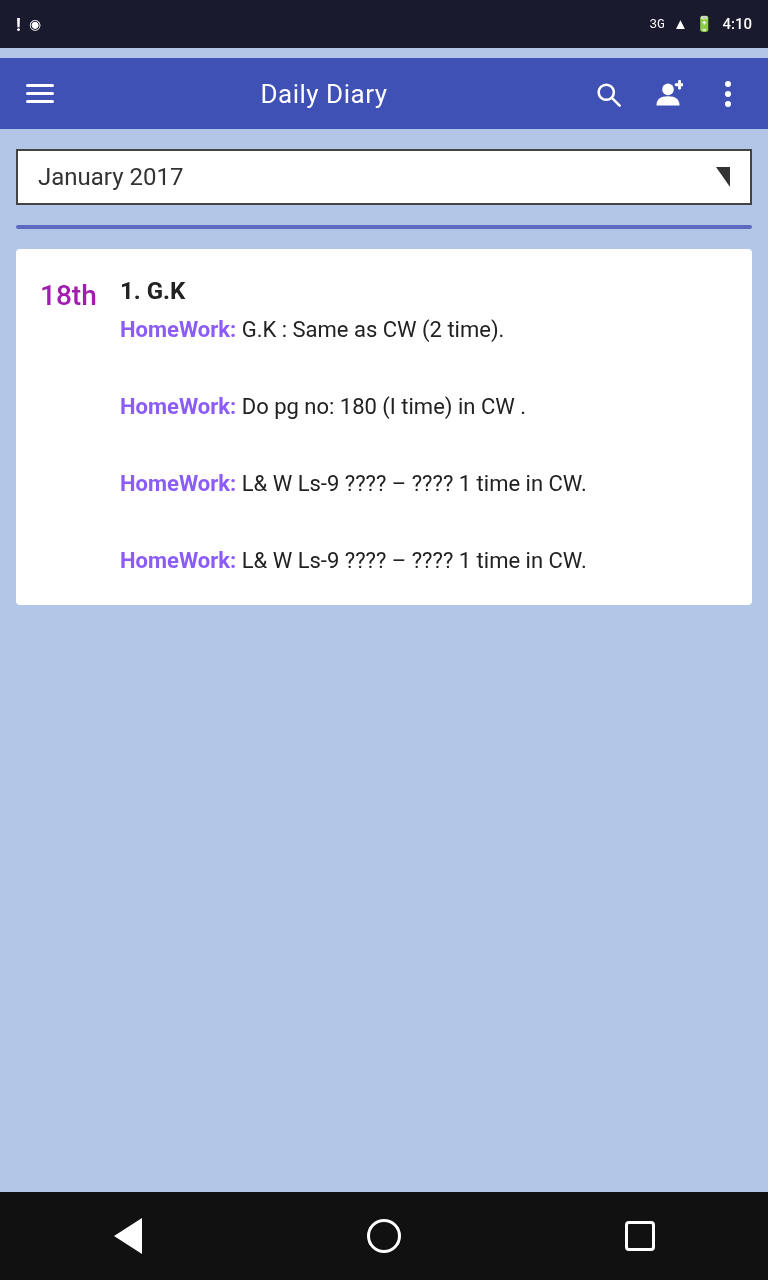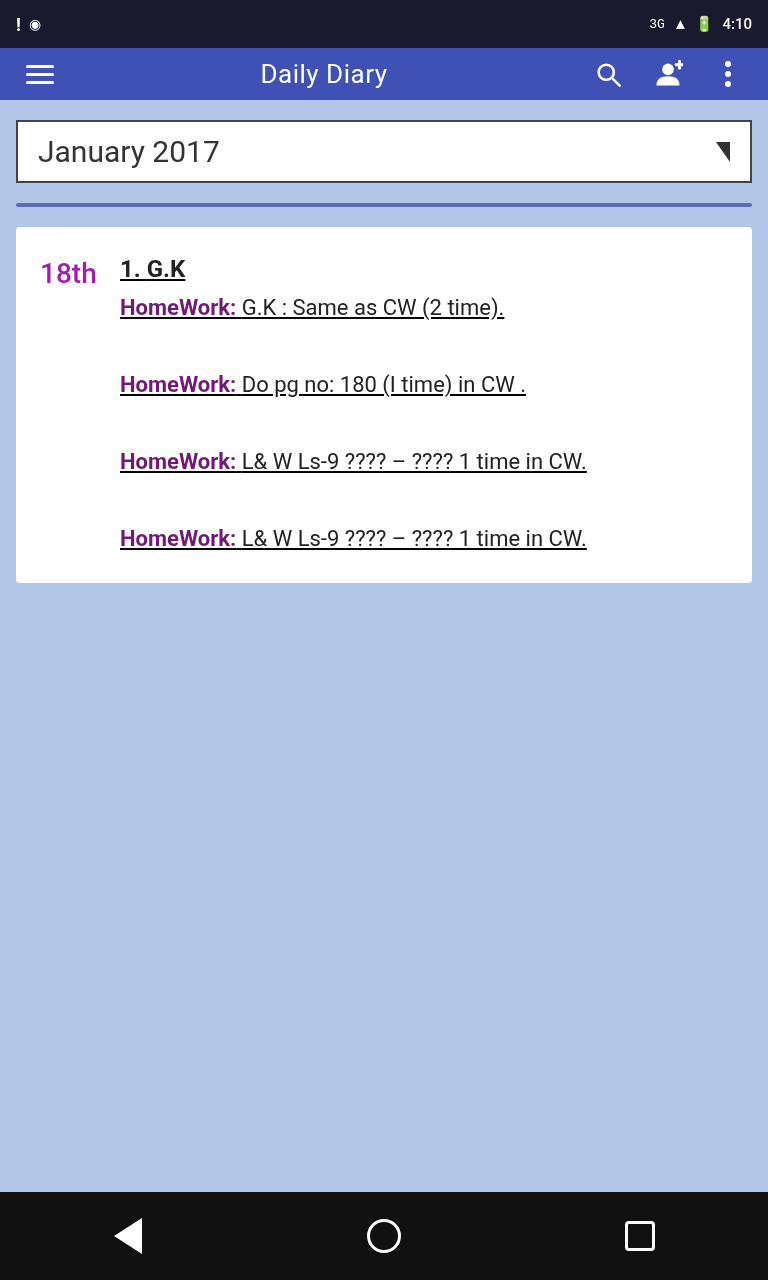--- a/index.html
+++ b/index.html
@@ -43,27 +43,28 @@
       font-weight: bold;
     }
     .signal-icon {
       font-size: 13px;
       font-family: Liberation Mono, monospace;
     }
 
     
     .app-bar {
       width: 100%;
-      height: 52px;
+      height: 71px;
       background: #3f51b5;
       display: flex;
       align-items: center;
       padding: 0 20px;
       gap: 20px;
       color: white;
+      margin-top: 10px;
     }
     .app-bar-title {
       flex: 1;
       text-align: center;
       font-size: 26px;
       font-weight: 400;
       letter-spacing: 0.5px;
     }
     .app-bar-icon {
       font-size: 26px;
@@ -97,21 +98,21 @@
       gap: 16px;
     }
 
     
     .month-selector {
       display: inline-flex;
       align-items: center;
       border: 2px solid #444;
       background: white;
       padding: 12px 20px;
-      font-size: 30px;
+      font-size: 24px;
       cursor: pointer;
       min-width: 240px;
       justify-content: space-between;
     }
     .month-selector-text {
       color: #333;
     }
     .month-arrow {
       width: 0;
       height: 0;
@@ -144,21 +145,20 @@
       font-weight: 500;
       min-width: 64px;
       padding-top: 2px;
     }
 
     .entries {
       flex: 1;
       display: flex;
       flex-direction: column;
       gap: 0;
-      text-decoration: underline;
     }
 
     .entry {
       margin-bottom: 44px;
     }
     .entry:last-child {
       margin-bottom: 0;
     }
 
     .subject-title {
@@ -168,21 +168,21 @@
       margin-bottom: 8px;
     }
 
     .homework-line {
       font-size: 22px;
       color: #222;
       line-height: 1.5;
     }
 
     .hw-label {
-      color: #701a75;
+      color: #8b5cf6;
       font-weight: bold;
     }
 
     
     .bottom-nav {
       width: 100%;
       height: 88px;
       background: #111;
       display: flex;
       align-items: center;

